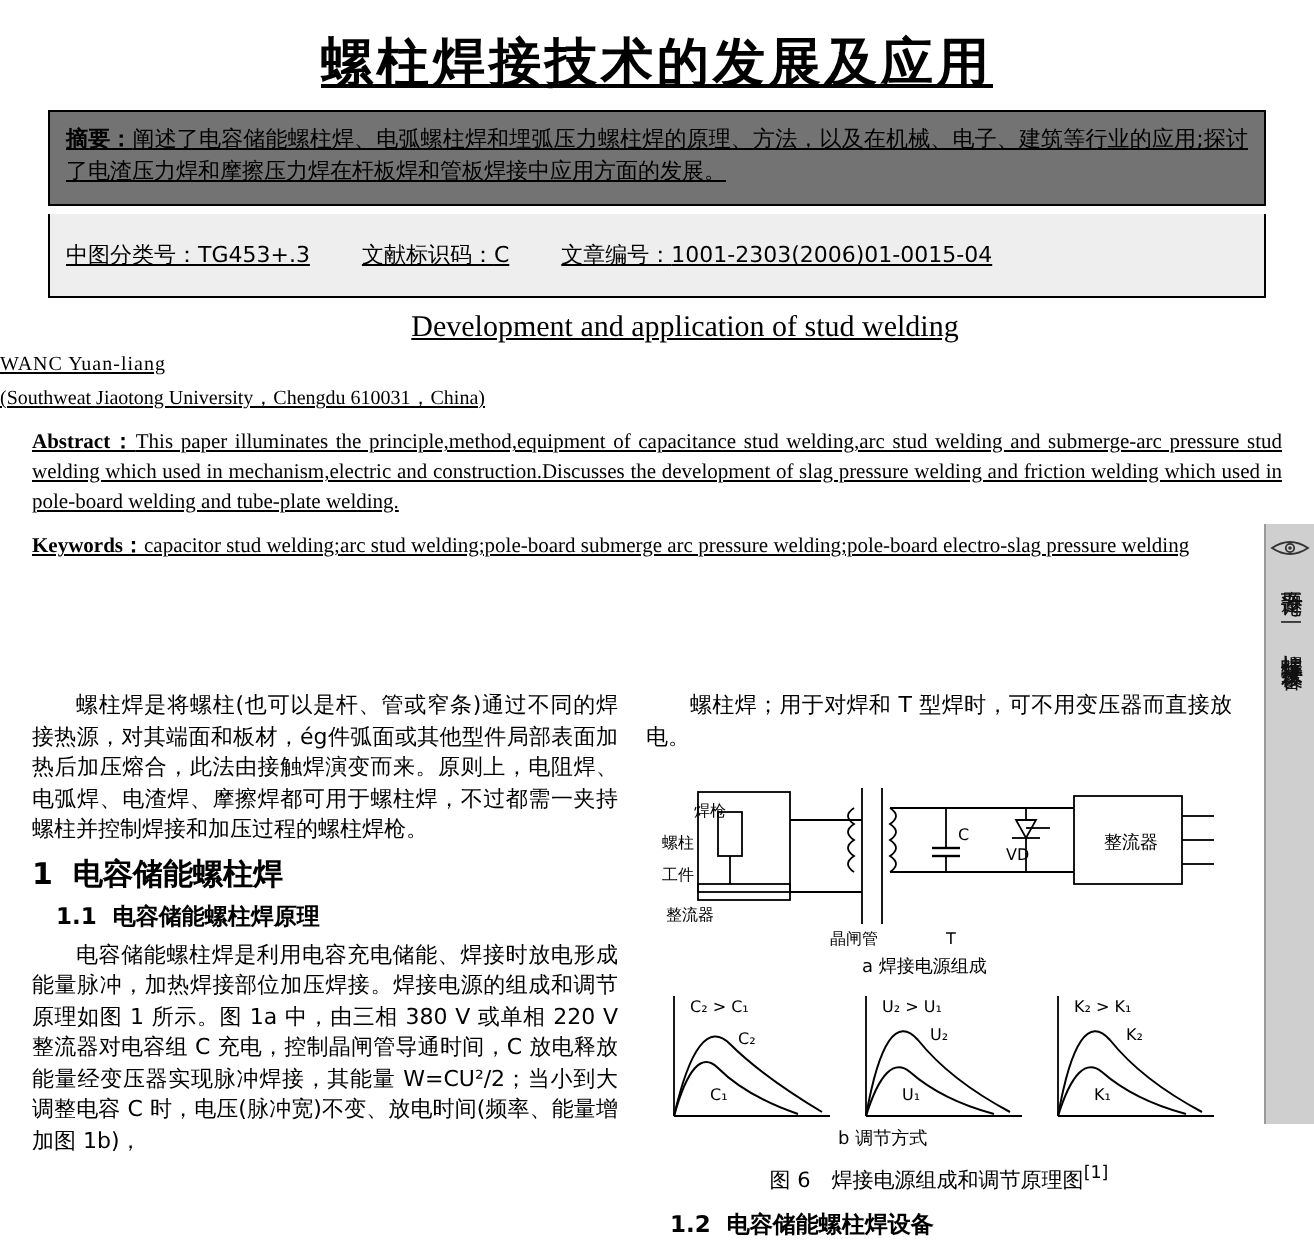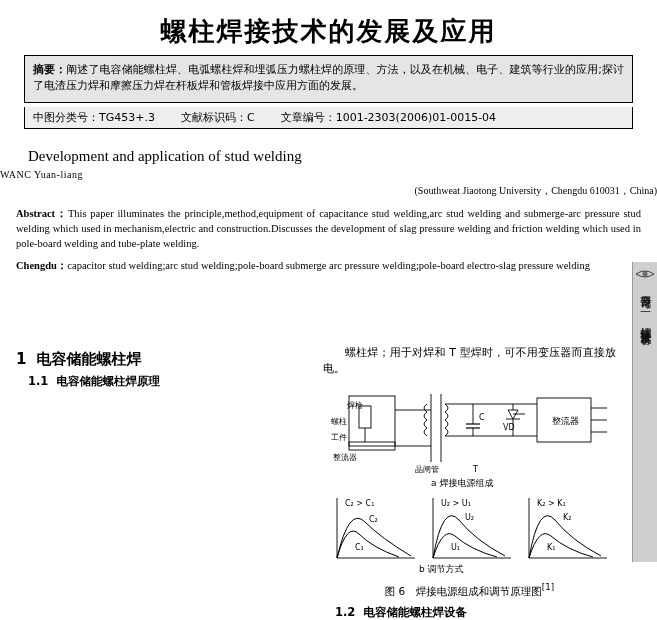--- a/index.html
+++ b/index.html
@@ -11,21 +11,21 @@
     width: 657px;
     height: 620px;
     position: relative;
     overflow: hidden;
     font-family: "Liberation Serif", serif;
     color: #000;
   }
   .page {
     position: absolute;
     left: 0; top: 0;
-    width: 657px; height: 620px;
+    width: 657px; height: 620px; text-decoration: underline;
   }
 
   
   .title {
     text-align: center;
     font-family: "DejaVu Sans", sans-serif;
     font-weight: bold;
     font-size: 26px;
     letter-spacing: 2px;
     margin-top: 14px;
@@ -41,57 +41,57 @@
     text-align: center;
     font-family: "DejaVu Sans", sans-serif;
     font-size: 11px;
     margin-top: 10px;
   }
 
   
   .cn-box {
     margin: 6px 24px 0 24px;
     border: 1px solid #000;
-    background: #e5e5e5;
+    background: #737373;
     padding: 6px 8px 5px 8px;
     font-size: 11px;
     line-height: 16px;
     font-family: "DejaVu Sans", sans-serif;
   }
   .cn-box .lbl { font-weight: bold; }
   .cn-box p { margin: 0 0 3px 0; text-align: justify; }
   .cn-box p.last { margin-bottom: 0; }
 
   .clsline {
     margin: 4px 24px 0 24px;
     background: #eeeeee;
     border: 1px solid #000;
     border-top: none;
     font-size: 11px;
     font-family: "DejaVu Sans", sans-serif;
-    padding: 3px 8px;
+    padding: 13px 8px;
     display: flex;
     gap: 26px;
   }
 
   
   .en-title {
-    text-align: left;
+    text-align: center;
     font-size: 15px;
-    margin-top: 19px;
+    margin-top: 7px;
     font-family: "Liberation Serif", serif;
     padding-left: 28px;
   }
   .en-author {
     font-size: 10px;
     margin-top: 4px;
     letter-spacing: 0.5px;
   }
   .en-affil {
-    text-align: right;
+    text-align: left;
     font-size: 10px;
     margin-top: 4px;
   }
   .en-abs {
     margin: 8px 16px 0 16px;
     font-size: 10.5px;
     line-height: 15px;
     text-align: justify;
   }
   .en-abs b { font-weight: bold; }
@@ -184,39 +184,41 @@
     <span><span>中图分类号：</span><span>TG453+.3</span></span>
     <span><span>文献标识码：</span><span>C</span></span>
     <span><span>文章编号：</span><span>1001-2303(2006)01-0015-04</span></span>
   </div>
 
   <div class="en-title">Development and application of stud welding</div>
   <div class="en-author">WANC Yuan-liang</div>
   <div class="en-affil">(Southweat Jiaotong University，Chengdu 610031，China)</div>
 
   <div class="en-abs"><b>Abstract：</b><span>This paper illuminates the principle,method,equipment of capacitance stud welding,arc stud welding and submerge-arc pressure stud welding which used in mechanism,electric and construction.Discusses the development of slag pressure welding and friction welding which used in pole-board welding and tube-plate welding.</span></div>
-  <div class="en-kw"><b>Chengdu：</b><span>capacitor stud welding;arc stud welding;pole-board submerge arc pressure welding;pole-board electro-slag pressure welding</span></div>
+  <div class="en-kw"><b>Keywords：</b><span>capacitor stud welding;arc stud welding;pole-board submerge arc pressure welding;pole-board electro-slag pressure welding</span></div>
 
   <div class="sidetab">
     <svg class="eye" viewBox="0 0 20 12">
       <path d="M1 6 Q10 0 19 6 Q10 12 1 6 Z" fill="none" stroke="#333" stroke-width="0.9"></path>
       <circle cx="10" cy="6" r="2.1" fill="none" stroke="#333" stroke-width="0.9"></circle>
       <circle cx="10" cy="6" r="0.9" fill="#333"></circle>
     </svg>
     <div class="vtext">专题讨论——螺柱焊接技术及设备</div>
   </div>
 
   <div class="cols">
 
     <div class="col">
+      <p>螺柱焊是将螺柱(也可以是杆、管或窄条)通过不同的焊接热源，对其端面和板材，ég件弧面或其他型件局部表面加热后加压熔合，此法由接触焊演变而来。原则上，电阻焊、电弧焊、电渣焊、摩擦焊都可用于螺柱焊，不过都需一夹持螺柱并控制焊接和加压过程的螺柱焊枪。</p>
 
       <div class="h1"><span class="num">1</span><span>电容储能螺柱焊</span></div>
 
       <div class="h2"><span class="num">1.1</span><span>电容储能螺柱焊原理</span></div>
 
+      <p>电容储能螺柱焊是利用电容充电储能、焊接时放电形成能量脉冲，加热焊接部位加压焊接。焊接电源的组成和调节原理如图 1 所示。图 1a 中，由三相 380 V 或单相 220 V 整流器对电容组 C 充电，控制晶闸管导通时间，C 放电释放能量经变压器实现脉冲焊接，其能量 W=CU²/2；当小到大调整电容 C 时，电压(脉冲宽)不变、放电时间(频率、能量增加图 1b)，</p>
     </div>
 
     <div class="col">
       <p>螺柱焊；用于对焊和 T 型焊时，可不用变压器而直接放电。</p>
 
       <div class="fig-wrap">
 
         <svg width="290" height="112" viewBox="0 0 290 112">
 
           <rect x="26" y="16" width="46" height="50" fill="none" stroke="#000" stroke-width="0.9"></rect>

